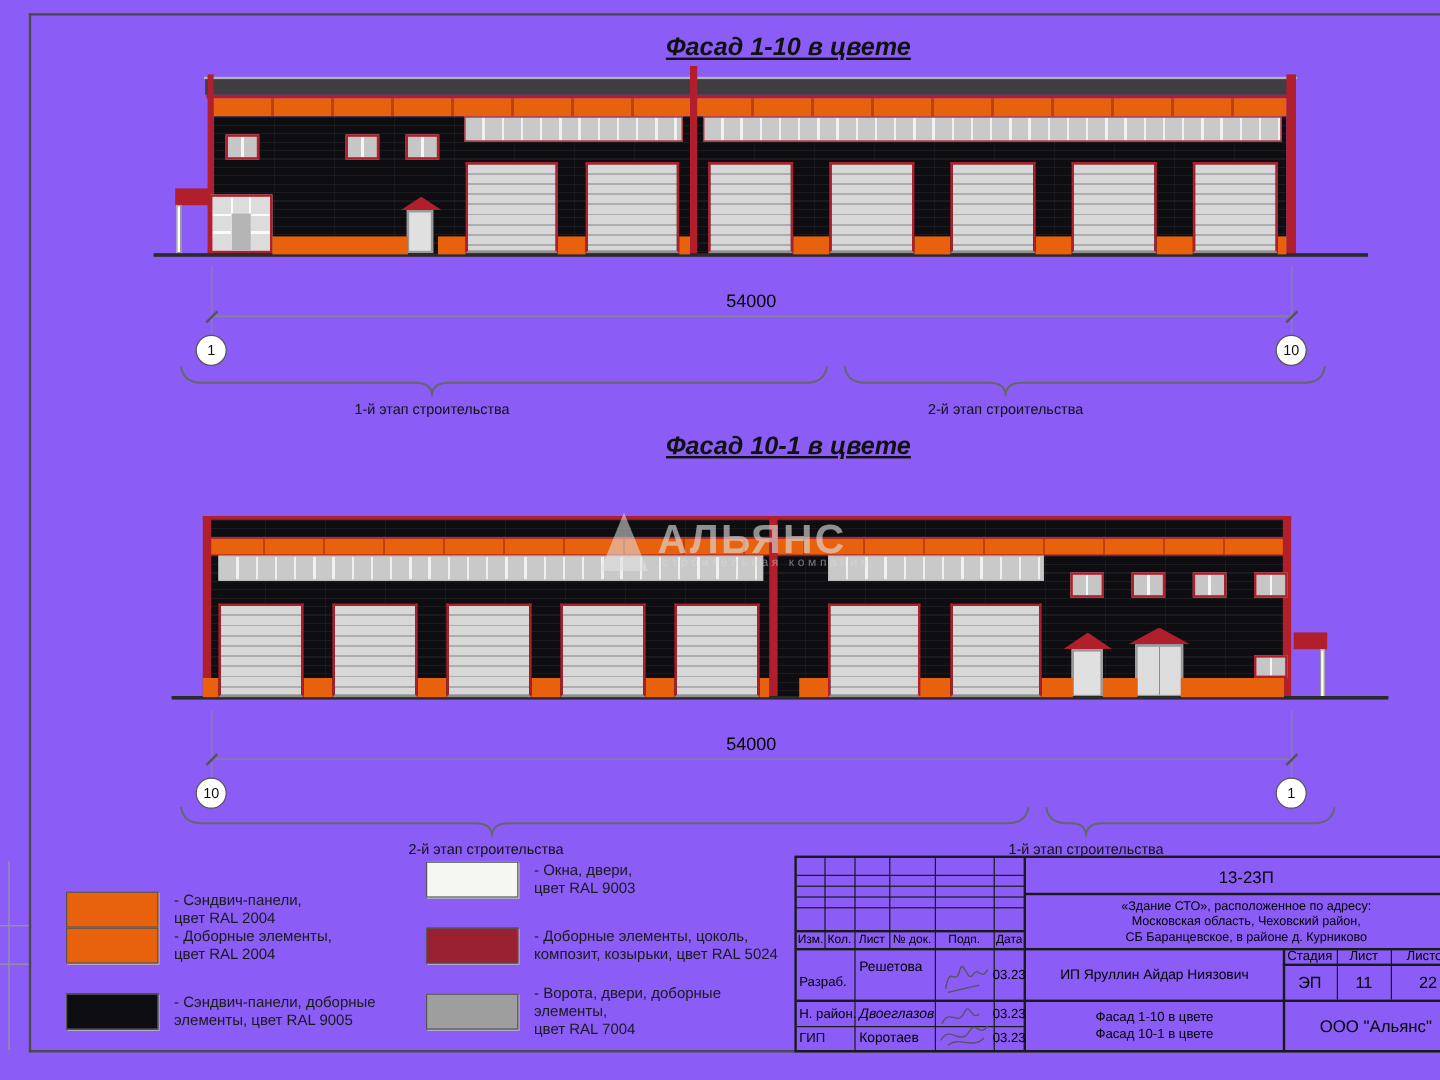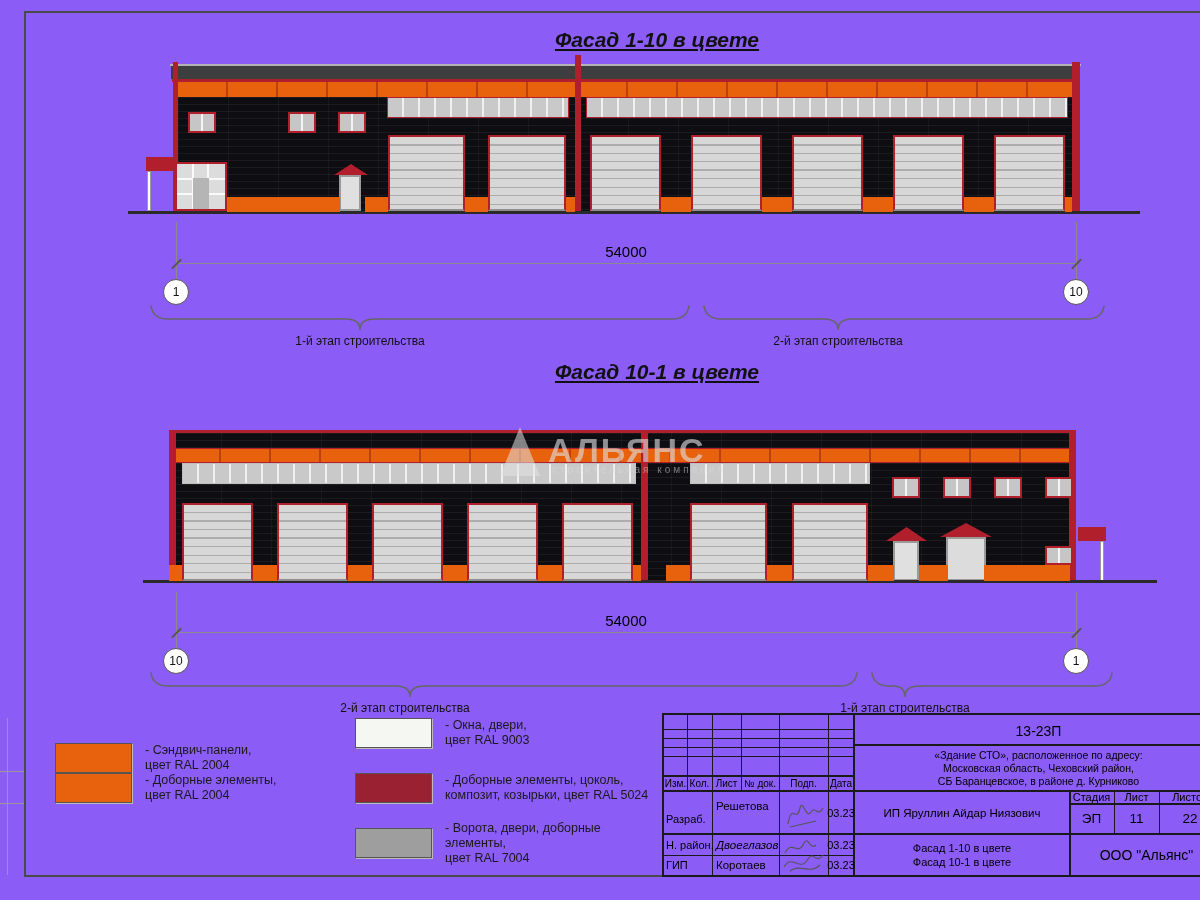--- a/index.html
+++ b/index.html
@@ -157,20 +157,25 @@
   <div class="abs legend-row" style="left:55px;top:739px;width:290px;height:38px;">
     <div class="swatch" style="background: rgb(232, 97, 13);"></div>
     <div class="legend-label">- Сэндвич-панели,
 цвет RAL 2004</div>
   </div>
   <div class="abs legend-row" style="left:55px;top:769px;width:290px;height:38px;">
     <div class="swatch" style="background: rgb(232, 97, 13);"></div>
     <div class="legend-label">- Доборные элементы,
 цвет RAL 2004</div>
   </div>
+  <div class="abs legend-row" style="left:55px;top:824px;width:290px;height:38px;">
+    <div class="swatch" style="background: rgb(14, 13, 18);"></div>
+    <div class="legend-label">- Сэндвич-панели, доборные
+элементы, цвет RAL 9005</div>
+  </div>
   <div class="abs legend-row" style="left:355px;top:714px;width:310px;height:38px;">
     <div class="swatch" style="background: rgb(244, 247, 242);"></div>
     <div class="legend-label">- Окна, двери,
 цвет RAL 9003</div>
   </div>
   <div class="abs legend-row" style="left:355px;top:769px;width:310px;height:38px;">
     <div class="swatch" style="background: rgb(154, 33, 50);"></div>
     <div class="legend-label">- Доборные элементы, цоколь,
 композит, козырьки, цвет RAL 5024</div>
   </div>

